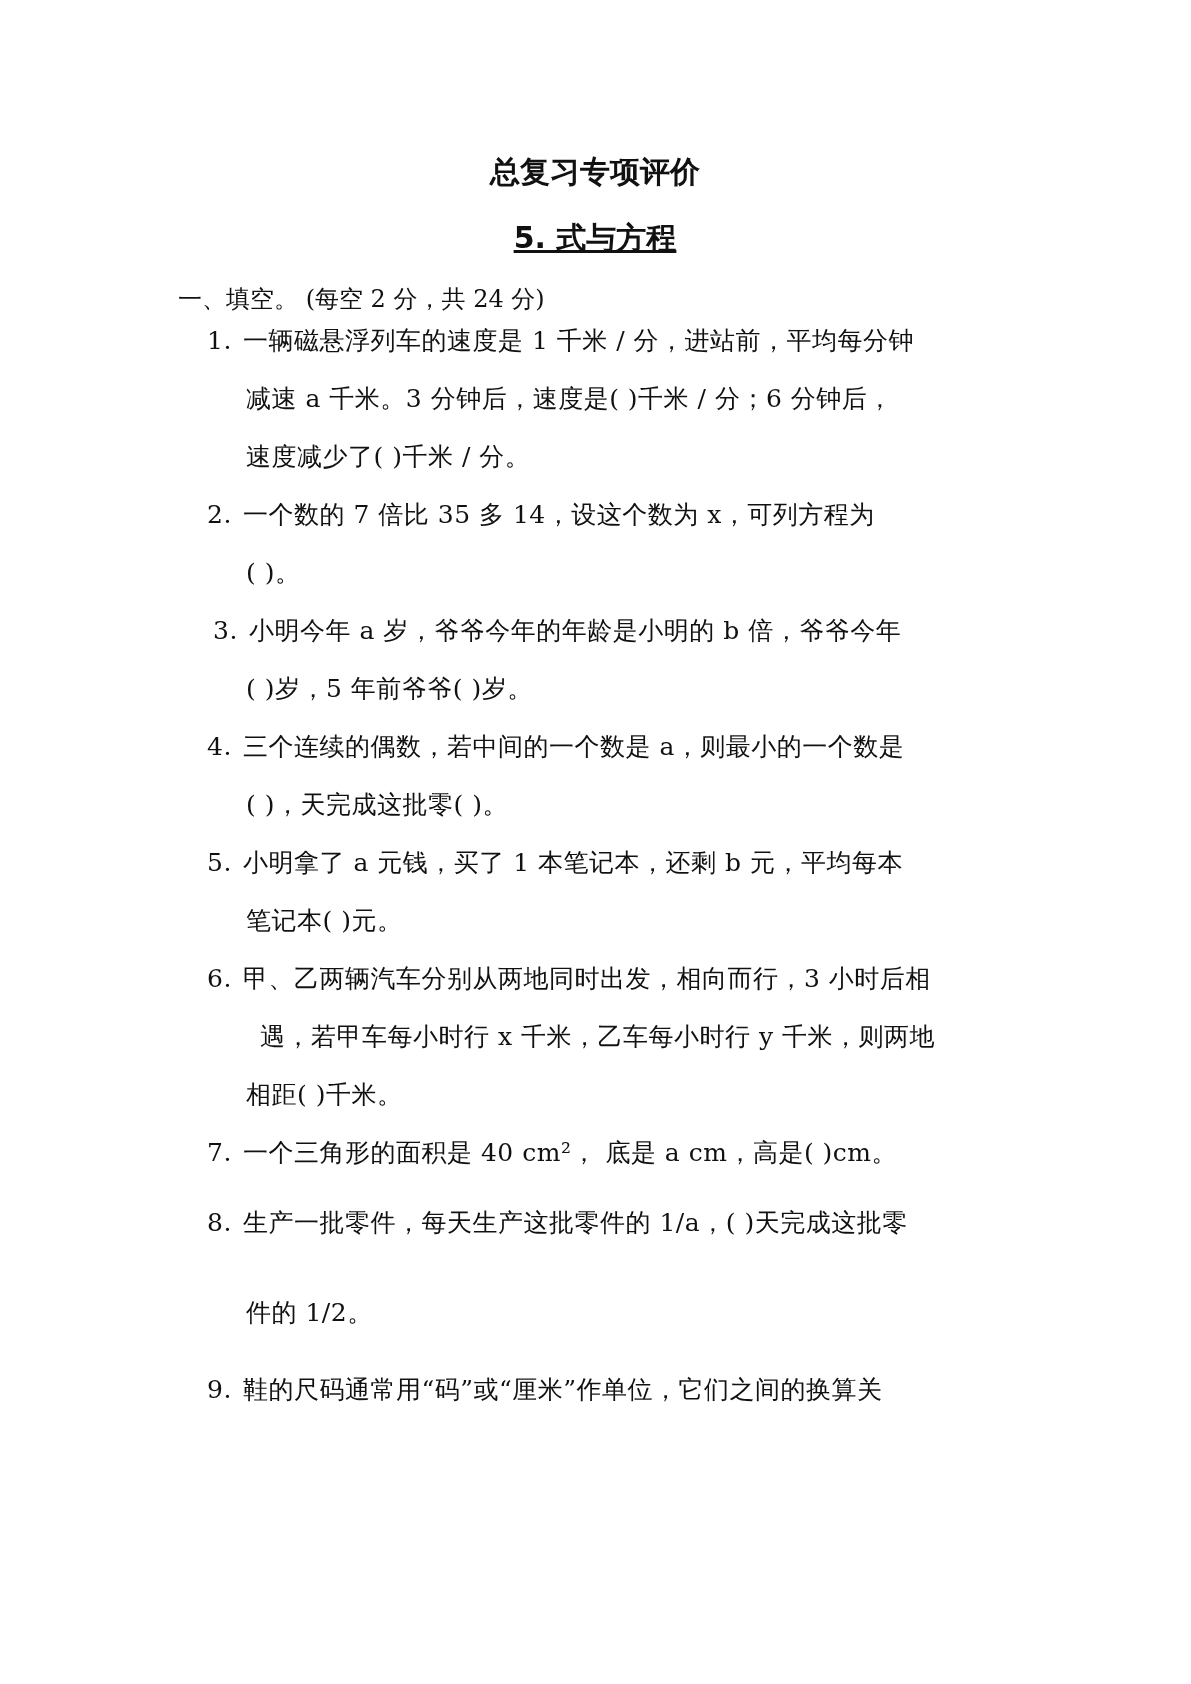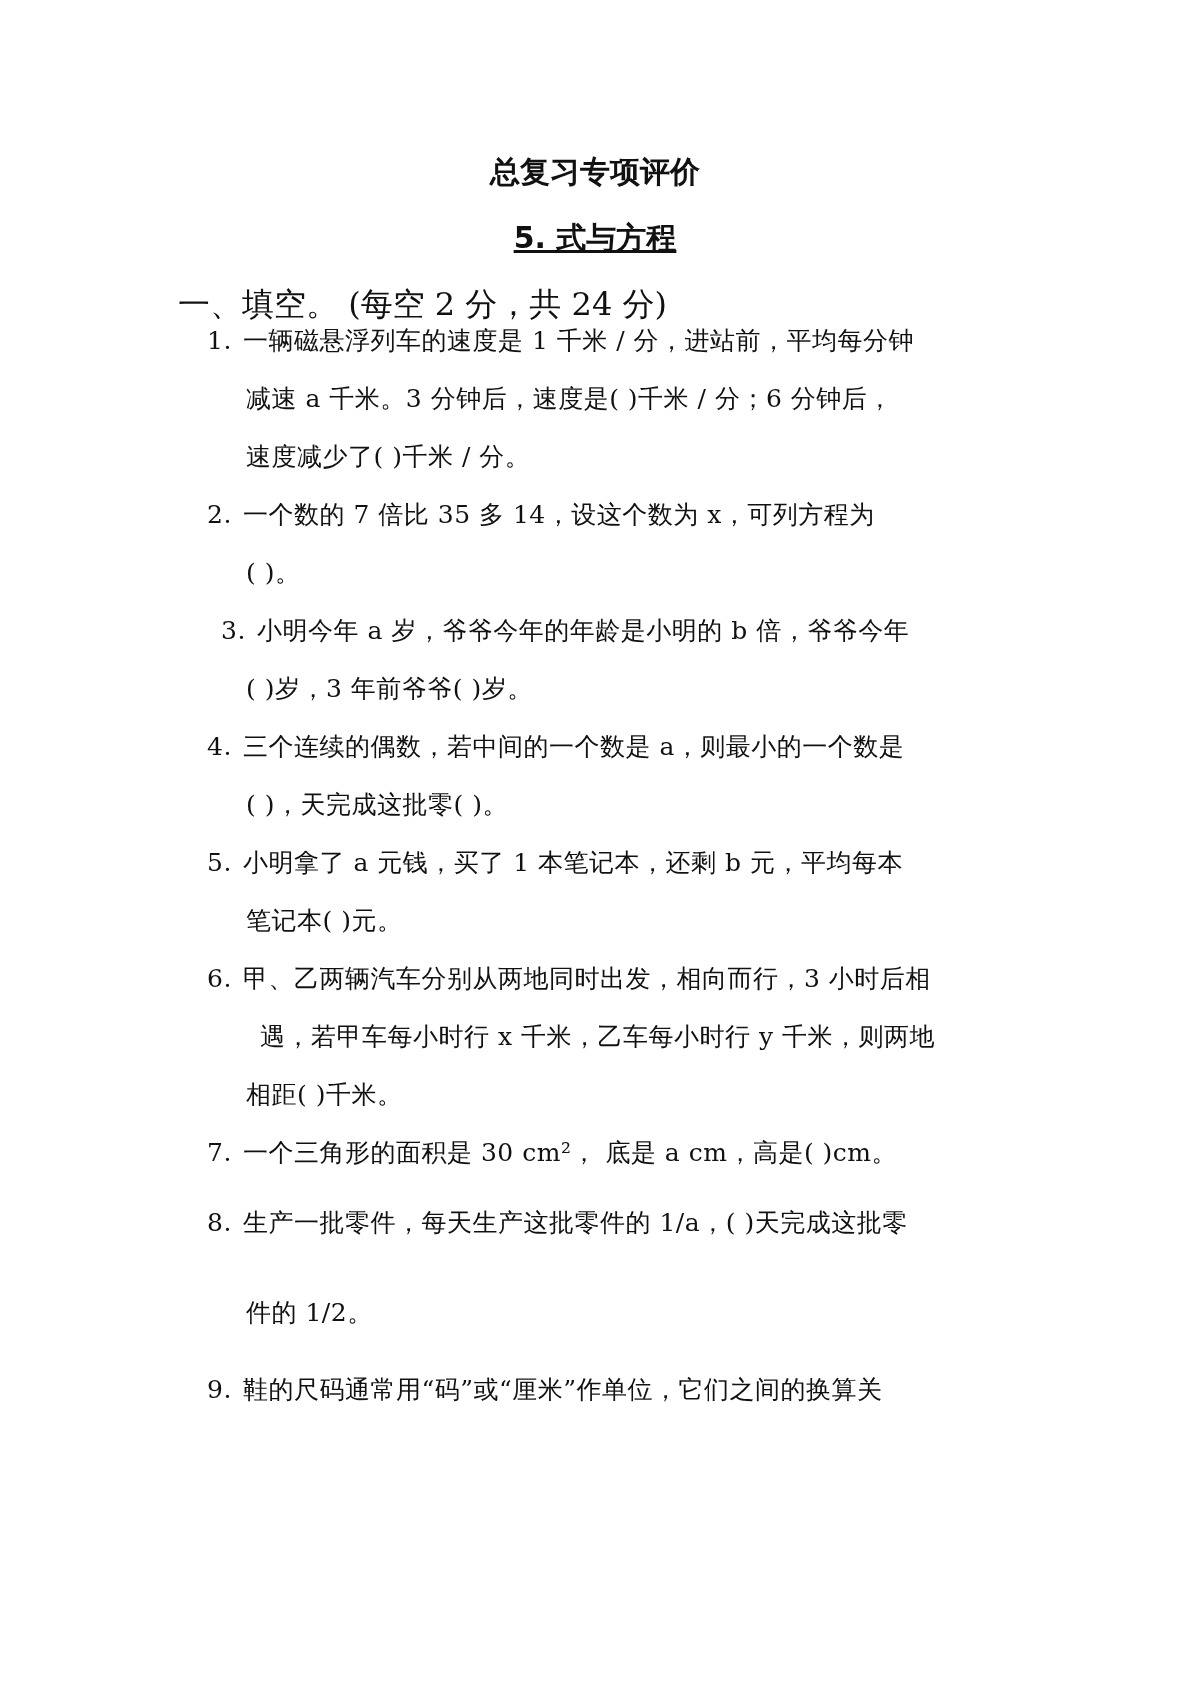--- a/index.html
+++ b/index.html
@@ -1,49 +1,49 @@
 <!DOCTYPE html>
 <html><head>
 <meta charset="utf-8">
 <style>
   html,body{margin:0;padding:0;background:#fff;}
   body{width:1191px;height:1684px;position:relative;overflow:hidden;
        font-family:"DejaVu Serif","Liberation Serif",serif;color:#111;}
   .title{position:absolute;left:4px;width:1182px;text-align:center;font-family:"DejaVu Sans","Liberation Sans",sans-serif;font-weight:bold;font-size:30px;}
   .t1{top:152px;}
   .t2{top:218px;text-decoration:underline;}
-  .section{position:absolute;left:178px;top:283px;font-size:32px;}
+  .section{position:absolute;left:178px;top:283px;font-size:24px;}
   .line{position:absolute;font-size:25px;white-space:nowrap;letter-spacing:0.5px;}
   .num{display:inline-block;width:36px;}
 </style>
 </head>
 <body>
 
 <div class="title t1">总复习专项评价</div>
 <div class="title t2">5. 式与方程</div>
 <div class="section">一、填空。 (每空 2 分，共 24 分)</div>
 
 <div class="line" style="left:207px;top:324px"><span class="num">1.</span><span>一辆磁悬浮列车的速度是 1 千米 / 分，进站前，平均每分钟</span></div>
 <div class="line" style="left:246px;top:382px">减速 a 千米。3 分钟后，速度是(        )千米 / 分；6 分钟后，</div>
 <div class="line" style="left:246px;top:440px">速度减少了(        )千米 / 分。</div>
 
 <div class="line" style="left:207px;top:498px"><span class="num">2.</span><span>一个数的 7 倍比 35 多 14，设这个数为 x，可列方程为</span></div>
 <div class="line" style="left:246px;top:556px">(        )。</div>
 
-<div class="line" style="left:221px;top:614px"><span class="num">3.</span><span>小明今年 a 岁，爷爷今年的年龄是小明的 b 倍，爷爷今年</span></div>
-<div class="line" style="left:246px;top:672px">(        )岁，3 年前爷爷(        )岁。</div>
+<div class="line" style="left:213px;top:614px"><span class="num">3.</span><span>小明今年 a 岁，爷爷今年的年龄是小明的 b 倍，爷爷今年</span></div>
+<div class="line" style="left:246px;top:672px">(        )岁，5 年前爷爷(        )岁。</div>
 
 <div class="line" style="left:207px;top:730px"><span class="num">4.</span><span>三个连续的偶数，若中间的一个数是 a，则最小的一个数是</span></div>
 <div class="line" style="left:246px;top:788px">(        )，天完成这批零(        )。</div>
 
 <div class="line" style="left:207px;top:846px"><span class="num">5.</span><span>小明拿了 a 元钱，买了 1 本笔记本，还剩 b 元，平均每本</span></div>
 <div class="line" style="left:246px;top:904px">笔记本(        )元。</div>
 
 <div class="line" style="left:207px;top:962px"><span class="num">6.</span><span>甲、乙两辆汽车分别从两地同时出发，相向而行，3 小时后相</span></div>
 <div class="line" style="left:260px;top:1020px">遇，若甲车每小时行 x 千米，乙车每小时行 y 千米，则两地</div>
 <div class="line" style="left:246px;top:1078px">相距(        )千米。</div>
 
-<div class="line" style="left:207px;top:1136px"><span class="num">7.</span><span>一个三角形的面积是 30 cm²，  底是 a cm，高是(        )cm。</span></div>
+<div class="line" style="left:207px;top:1136px"><span class="num">7.</span><span>一个三角形的面积是 40 cm²，  底是 a cm，高是(        )cm。</span></div>
 
 <div class="line" style="left:207px;top:1206px"><span class="num">8.</span><span>生产一批零件，每天生产这批零件的 1/a，(        )天完成这批零</span></div>
 <div class="line" style="left:246px;top:1296px">件的 1/2。</div>
 
 <div class="line" style="left:207px;top:1373px"><span class="num">9.</span><span>鞋的尺码通常用“码”或“厘米”作单位，它们之间的换算关</span></div>
 
 </body></html>

